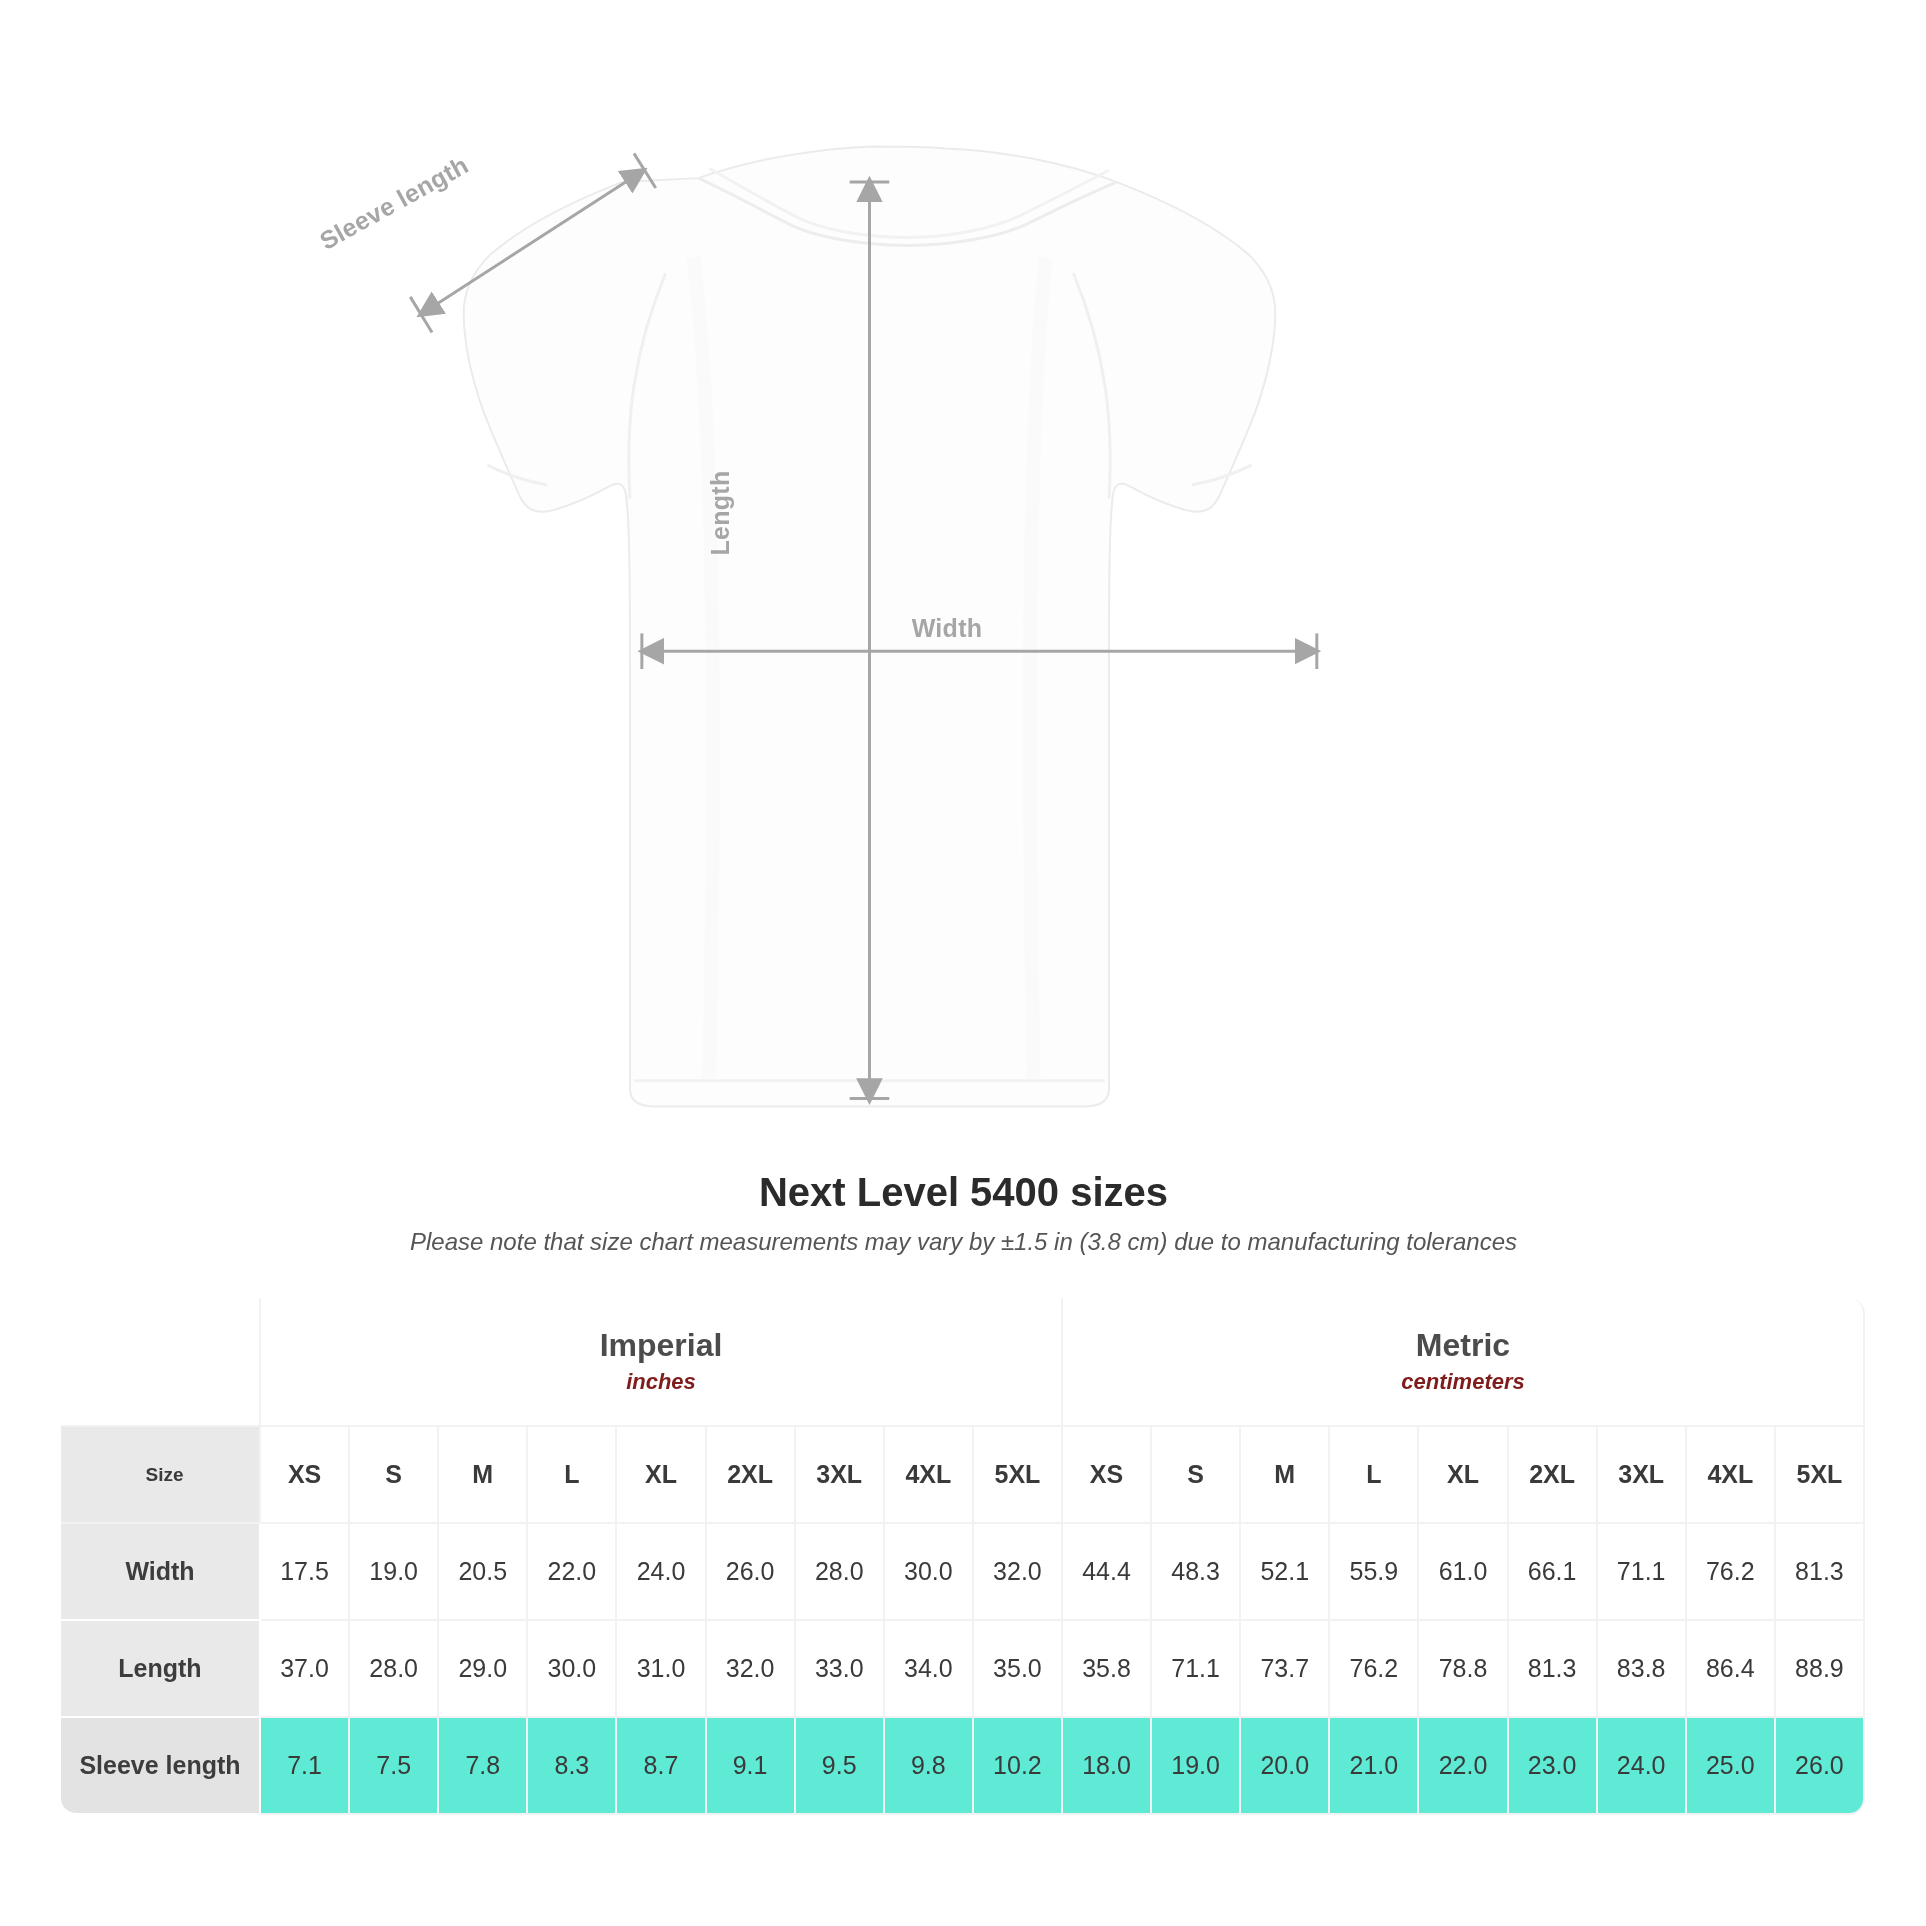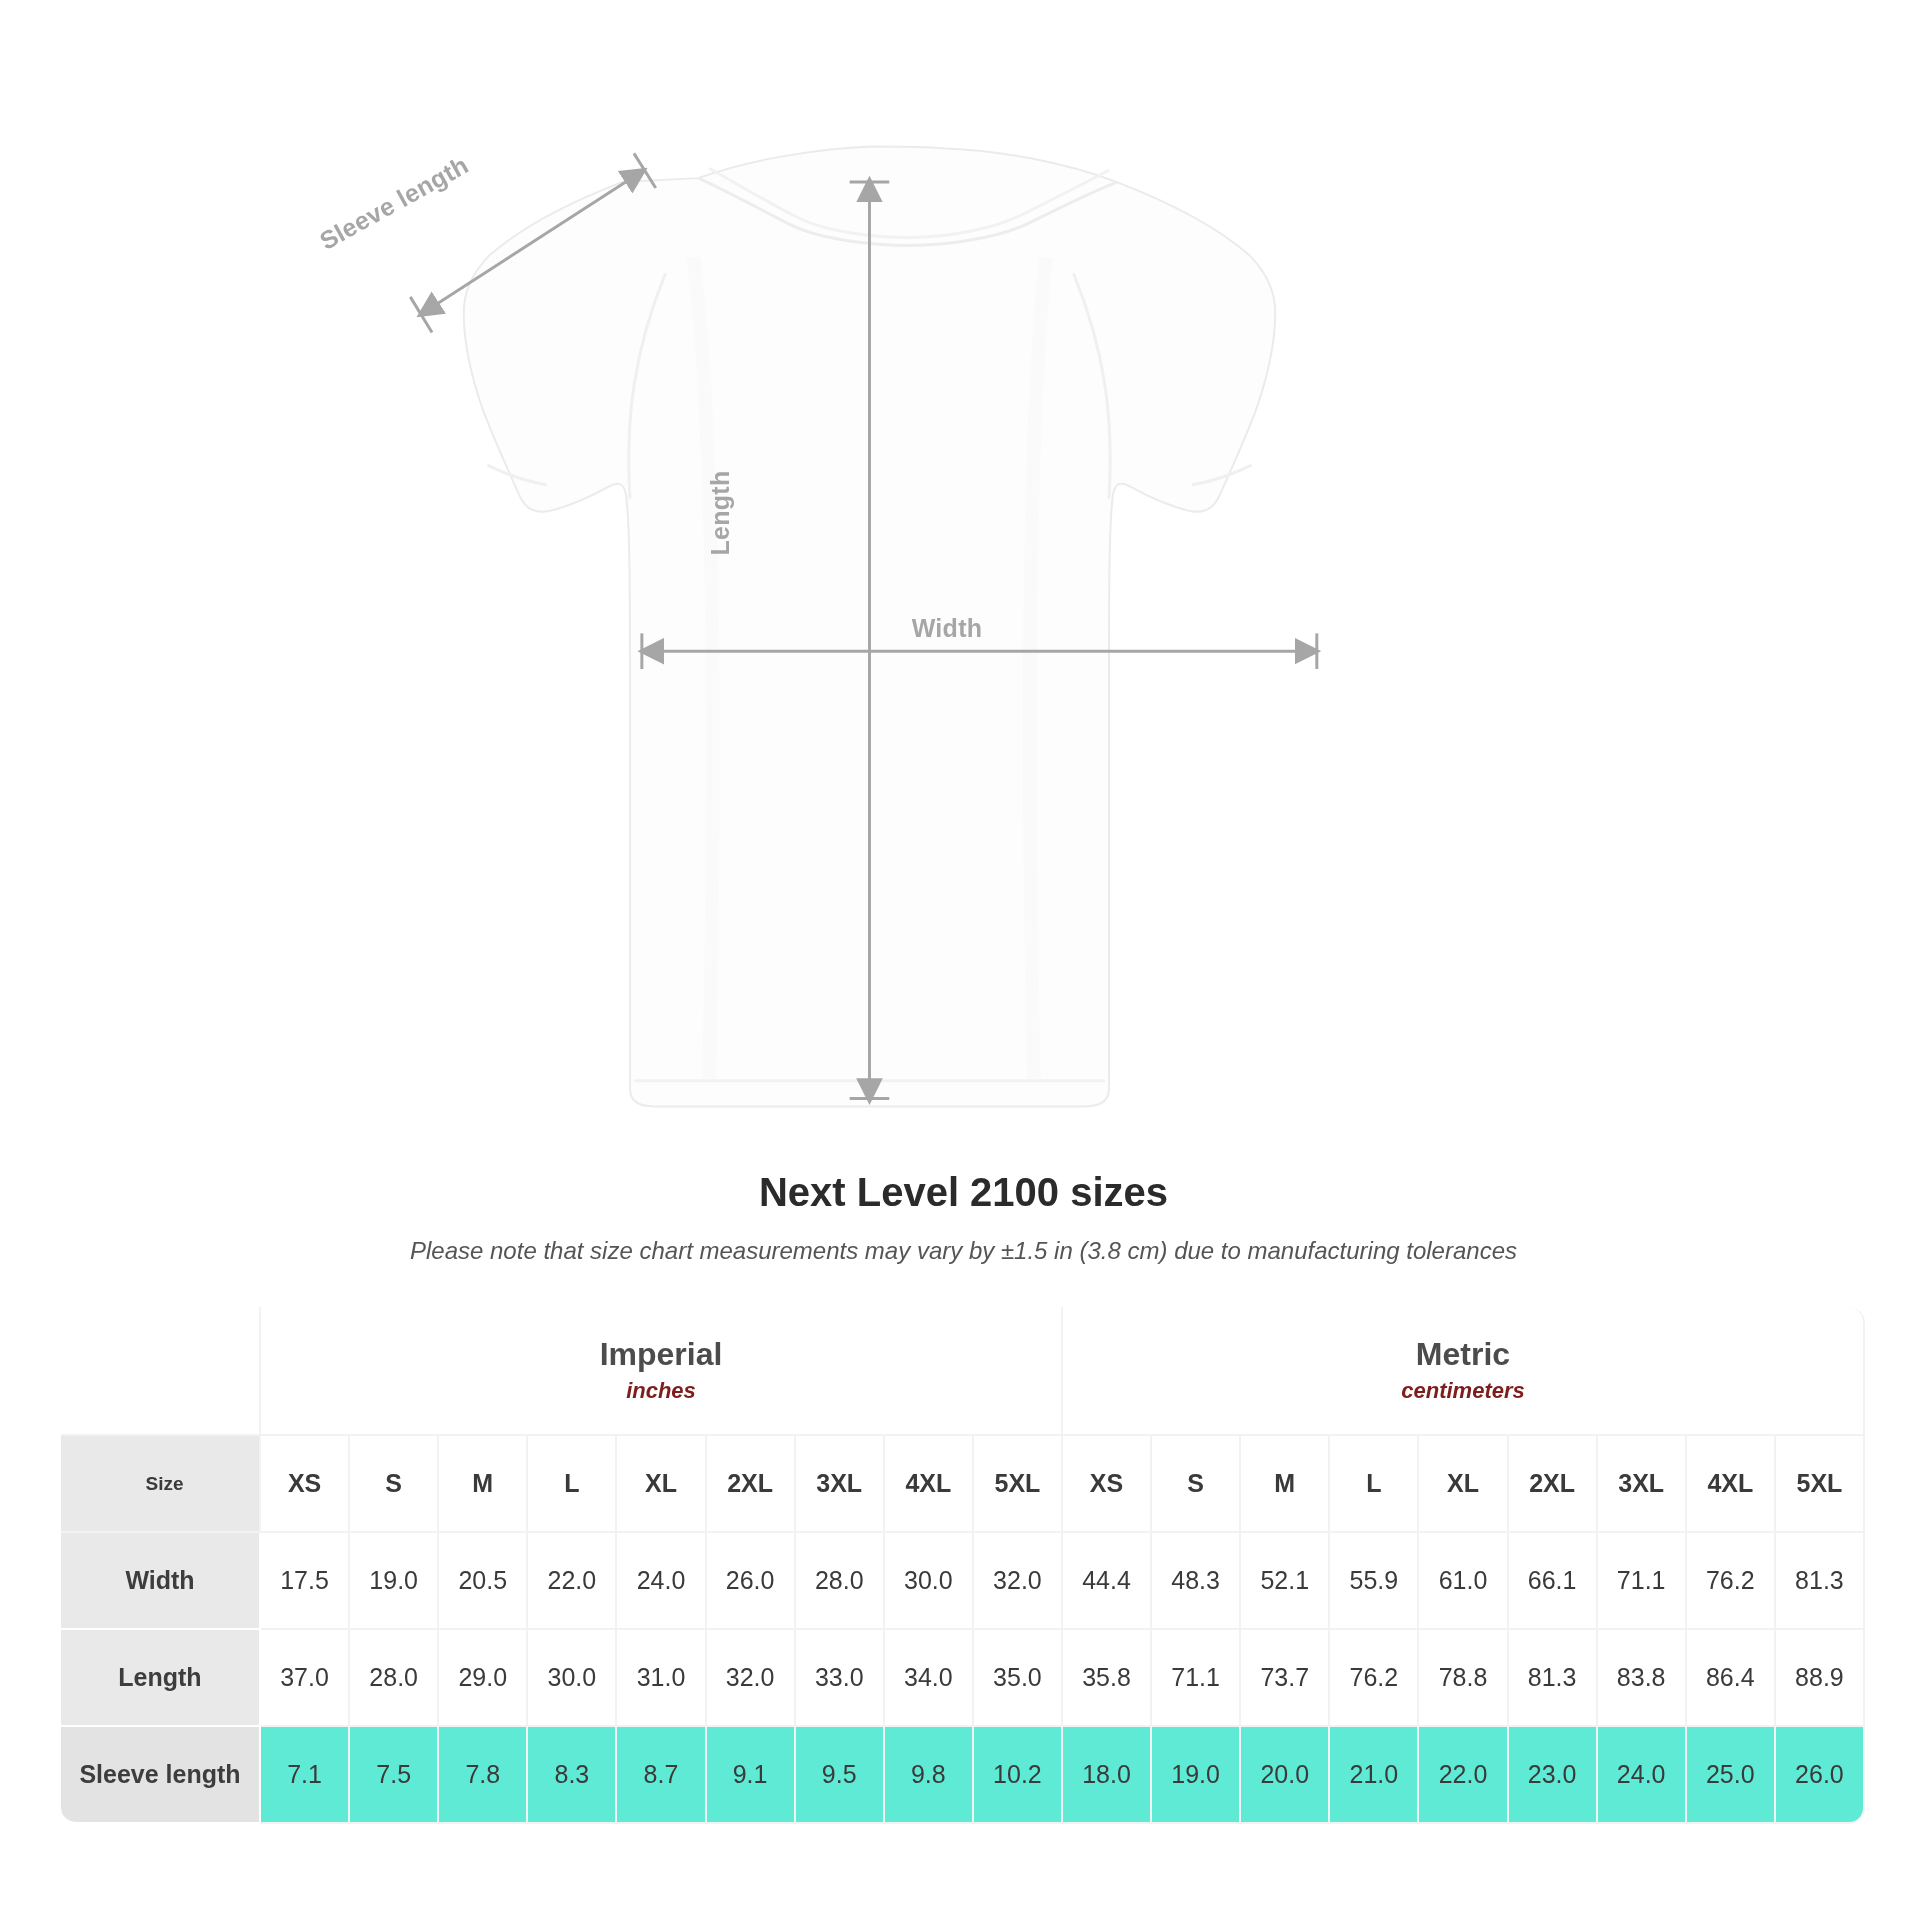--- a/index.html
+++ b/index.html
@@ -61,21 +61,21 @@
     font-size: 40px;
     font-weight: bold;
     color: #2b2b2b;
     margin-top: 22px;
   }
   .chart-note {
     text-align: center;
     font-size: 24px;
     font-style: italic;
     color: #555555;
-    margin-top: 22px;
+    margin-top: 13px;
   }
 
   
   .table-wrap {
     margin: 42px 61px 0 61px;
   }
   table.size-table {
     border-collapse: separate;
     border-spacing: 0;
     width: 1804px;
@@ -231,21 +231,21 @@
         <line x1="648" y1="640" x2="648" y2="676" stroke="#a6a6a6" stroke-width="3"></line>
         <line x1="1330" y1="640" x2="1330" y2="676" stroke="#a6a6a6" stroke-width="3"></line>
       </g>
     </svg>
 
     <div class="dim-label sleeve">Sleeve length</div>
     <div class="dim-label length">Length</div>
     <div class="dim-label width">Width</div>
   </div>
 
-  <div class="chart-title">Next Level 2100 sizes</div>
+  <div class="chart-title">Next Level 5400 sizes</div>
   <div class="chart-note">Please note that size chart measurements may vary by ±1.5 in (3.8 cm) due to manufacturing tolerances</div>
 
   <div class="table-wrap">
     <table class="size-table">
       <tbody>
           <tr class="sys-row">
         <th class="col-label"></th>
         <th colspan="9">
           <div class="sys-name">Imperial</div>
           <div class="sys-unit">inches</div>

